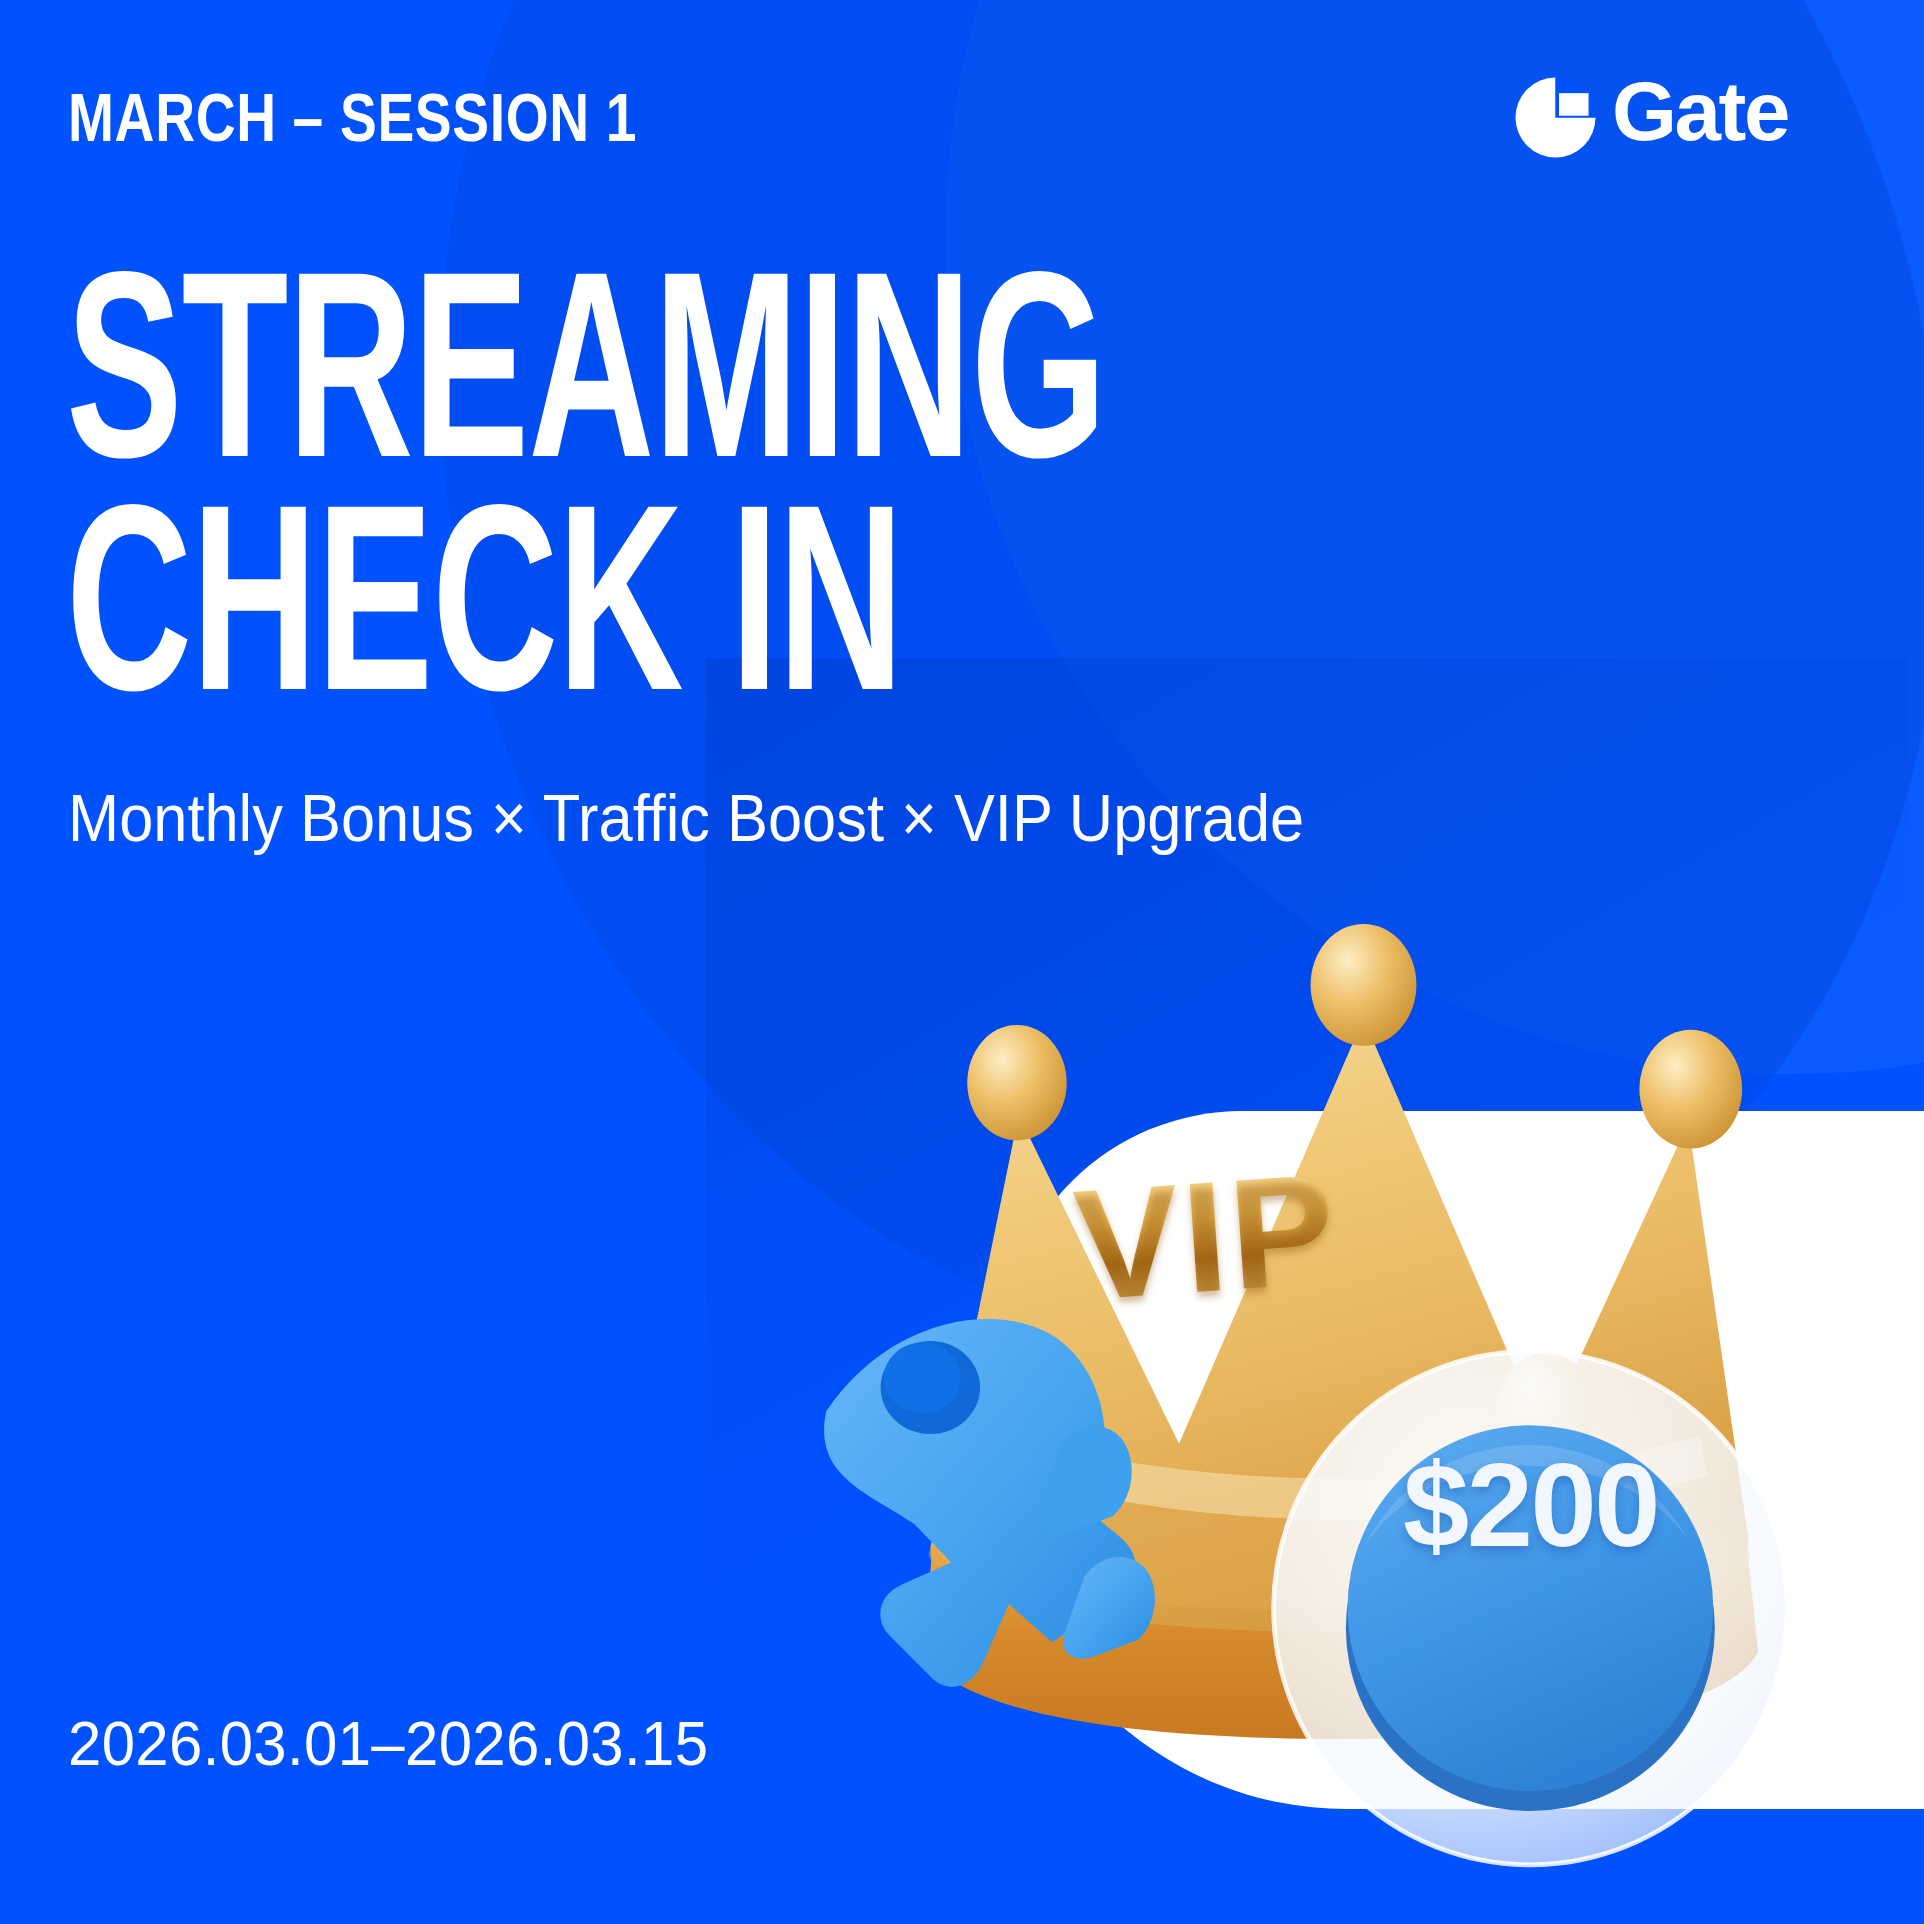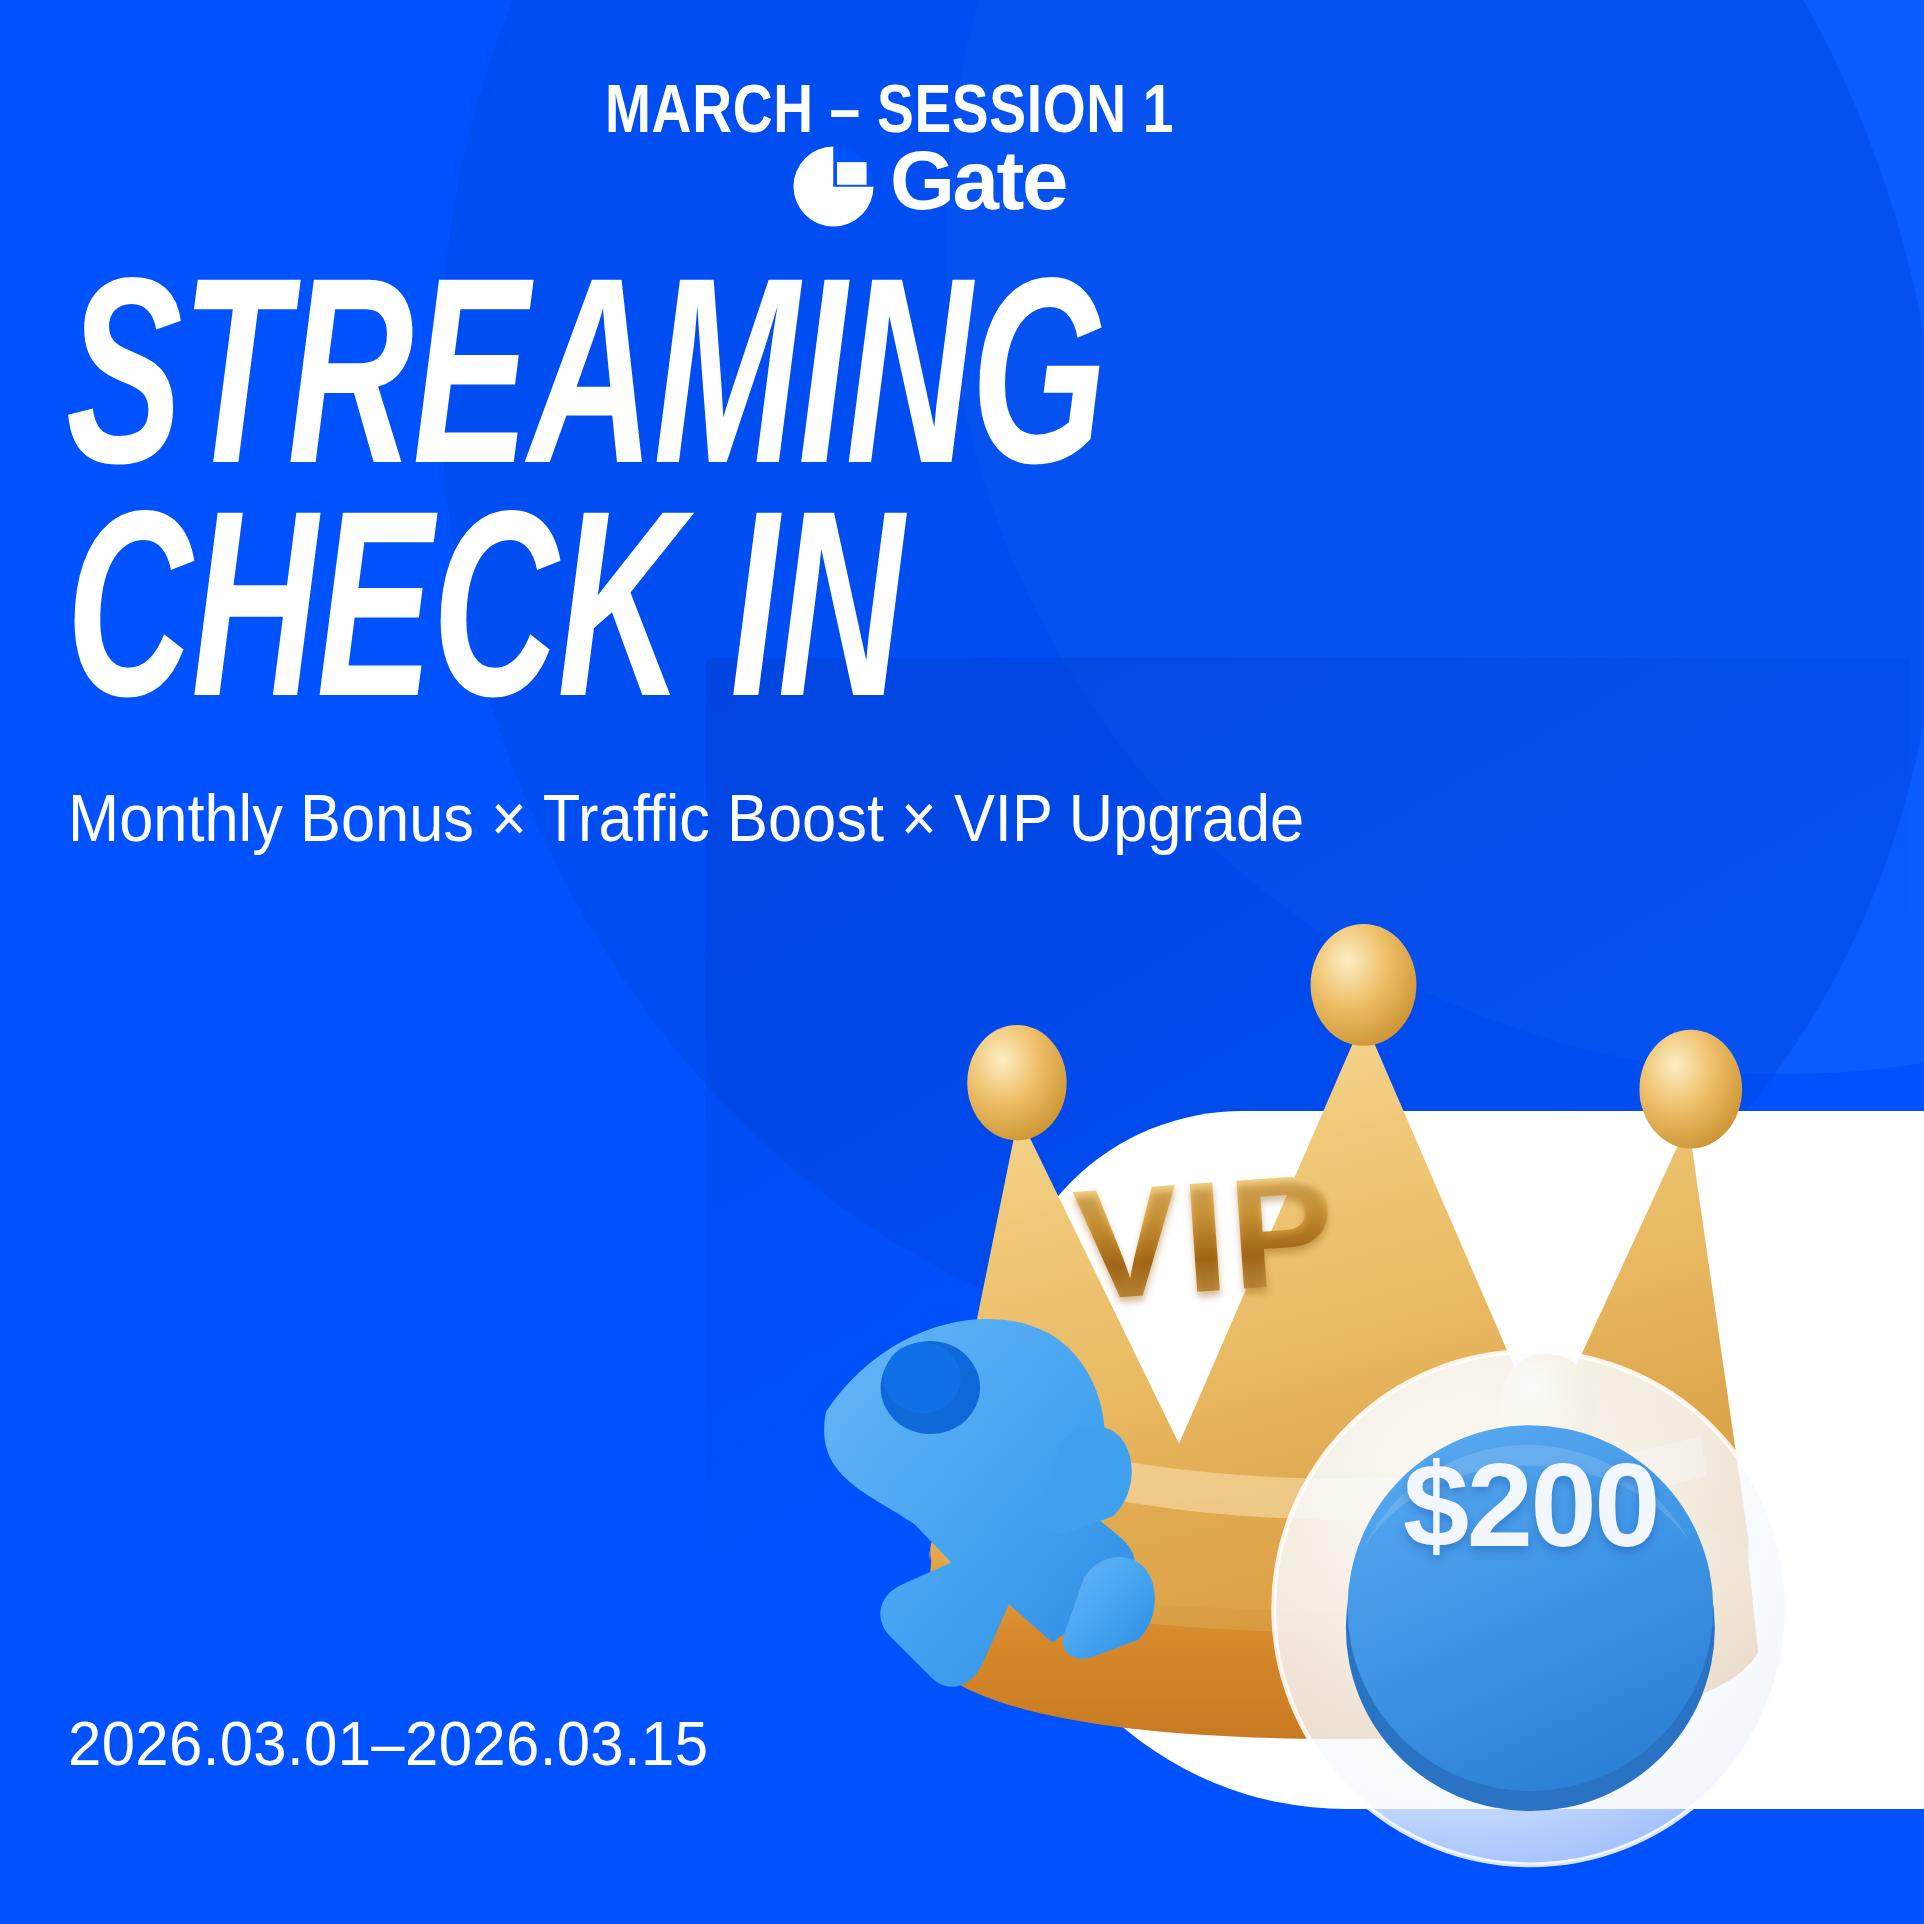--- a/index.html
+++ b/index.html
@@ -55,43 +55,41 @@
   }
 
   
   .header {
     position:absolute;
     left:68px; top:74px;
     right:72px;
     display:flex;
     align-items:center;
     justify-content:space-between;
-    flex-direction:column;
   }
   .session-label {
     color:#ffffff;
     font-size:69px;
     font-weight:700;
     letter-spacing:0.8px;
     transform:scaleX(.80);
     transform-origin:left center;
     white-space:nowrap;
     line-height:1;
   }
 
   
   .logo { display:flex; align-items:center; gap:13px; }
   .logo svg { display:block; }
 
   
   .headline {
     position:absolute;
-    left:66px; top:254px;
+    left:66px; top:248px;
     color:#ffffff;
-    font-style:italic;
   }
   .headline-line {
     display:block;
     font-size:265px;
     font-weight:700;
     line-height:.88;
     letter-spacing:-1.6px;
     transform:scaleX(.66);
     transform-origin:left center;
     white-space:nowrap;

